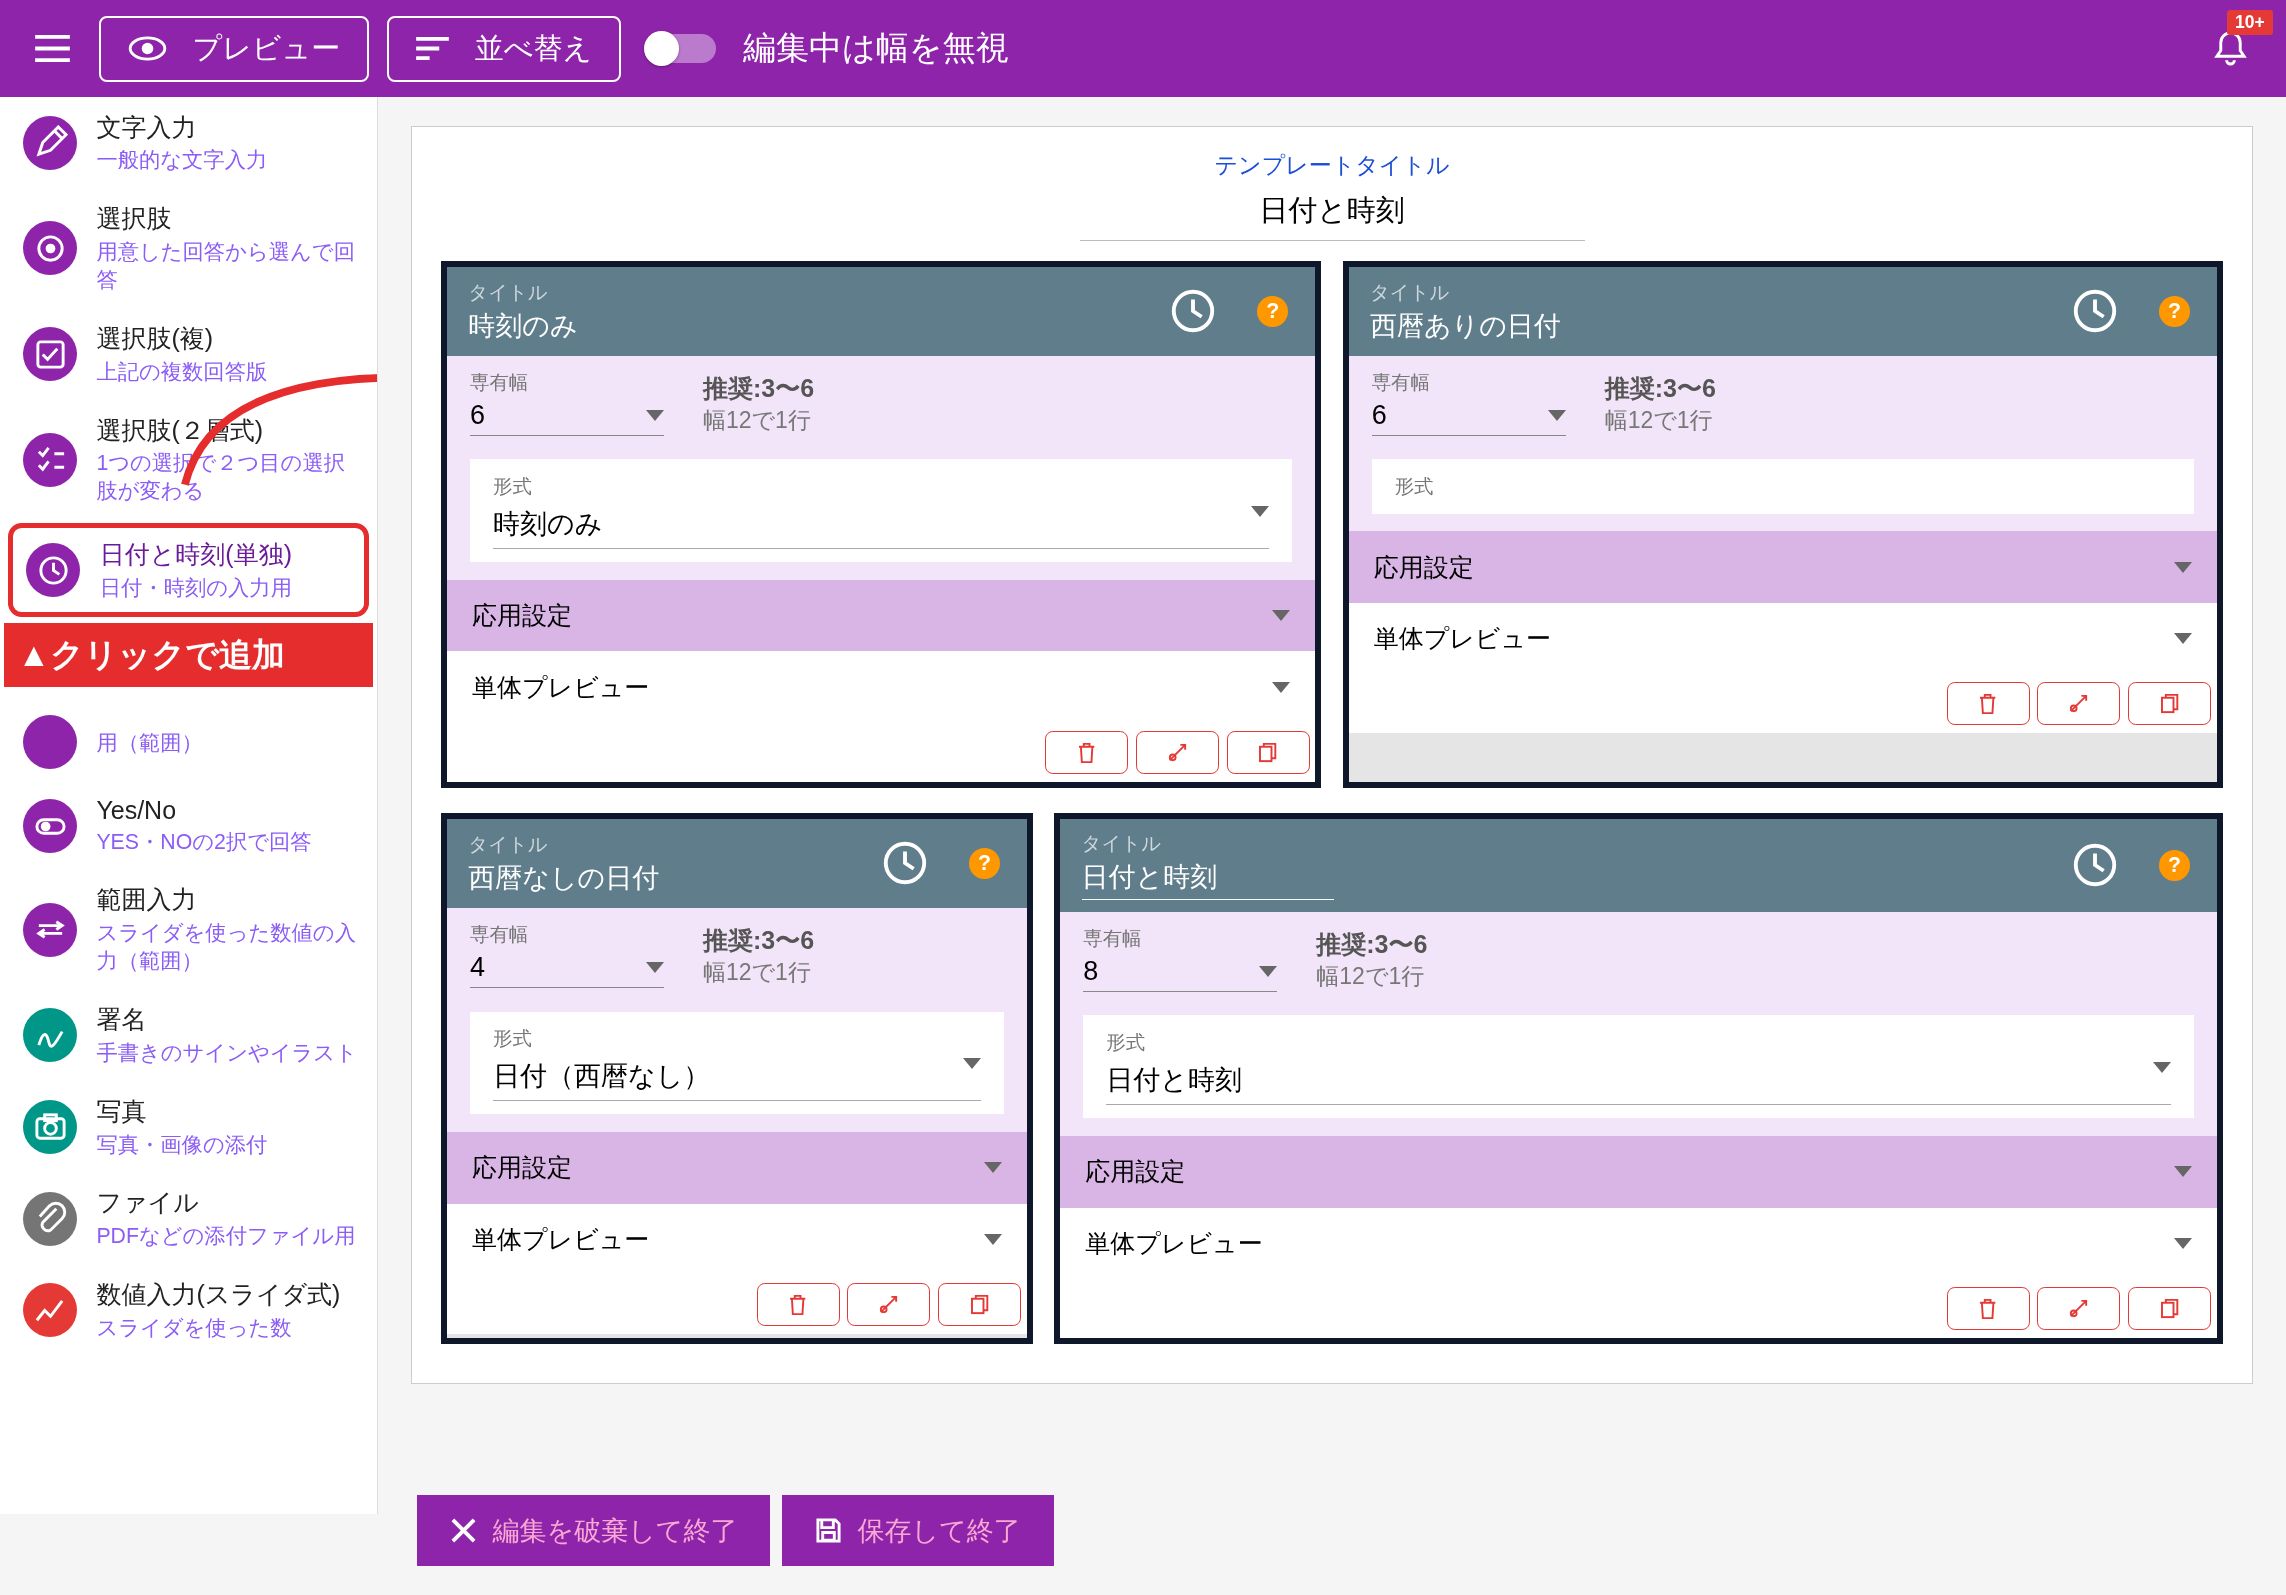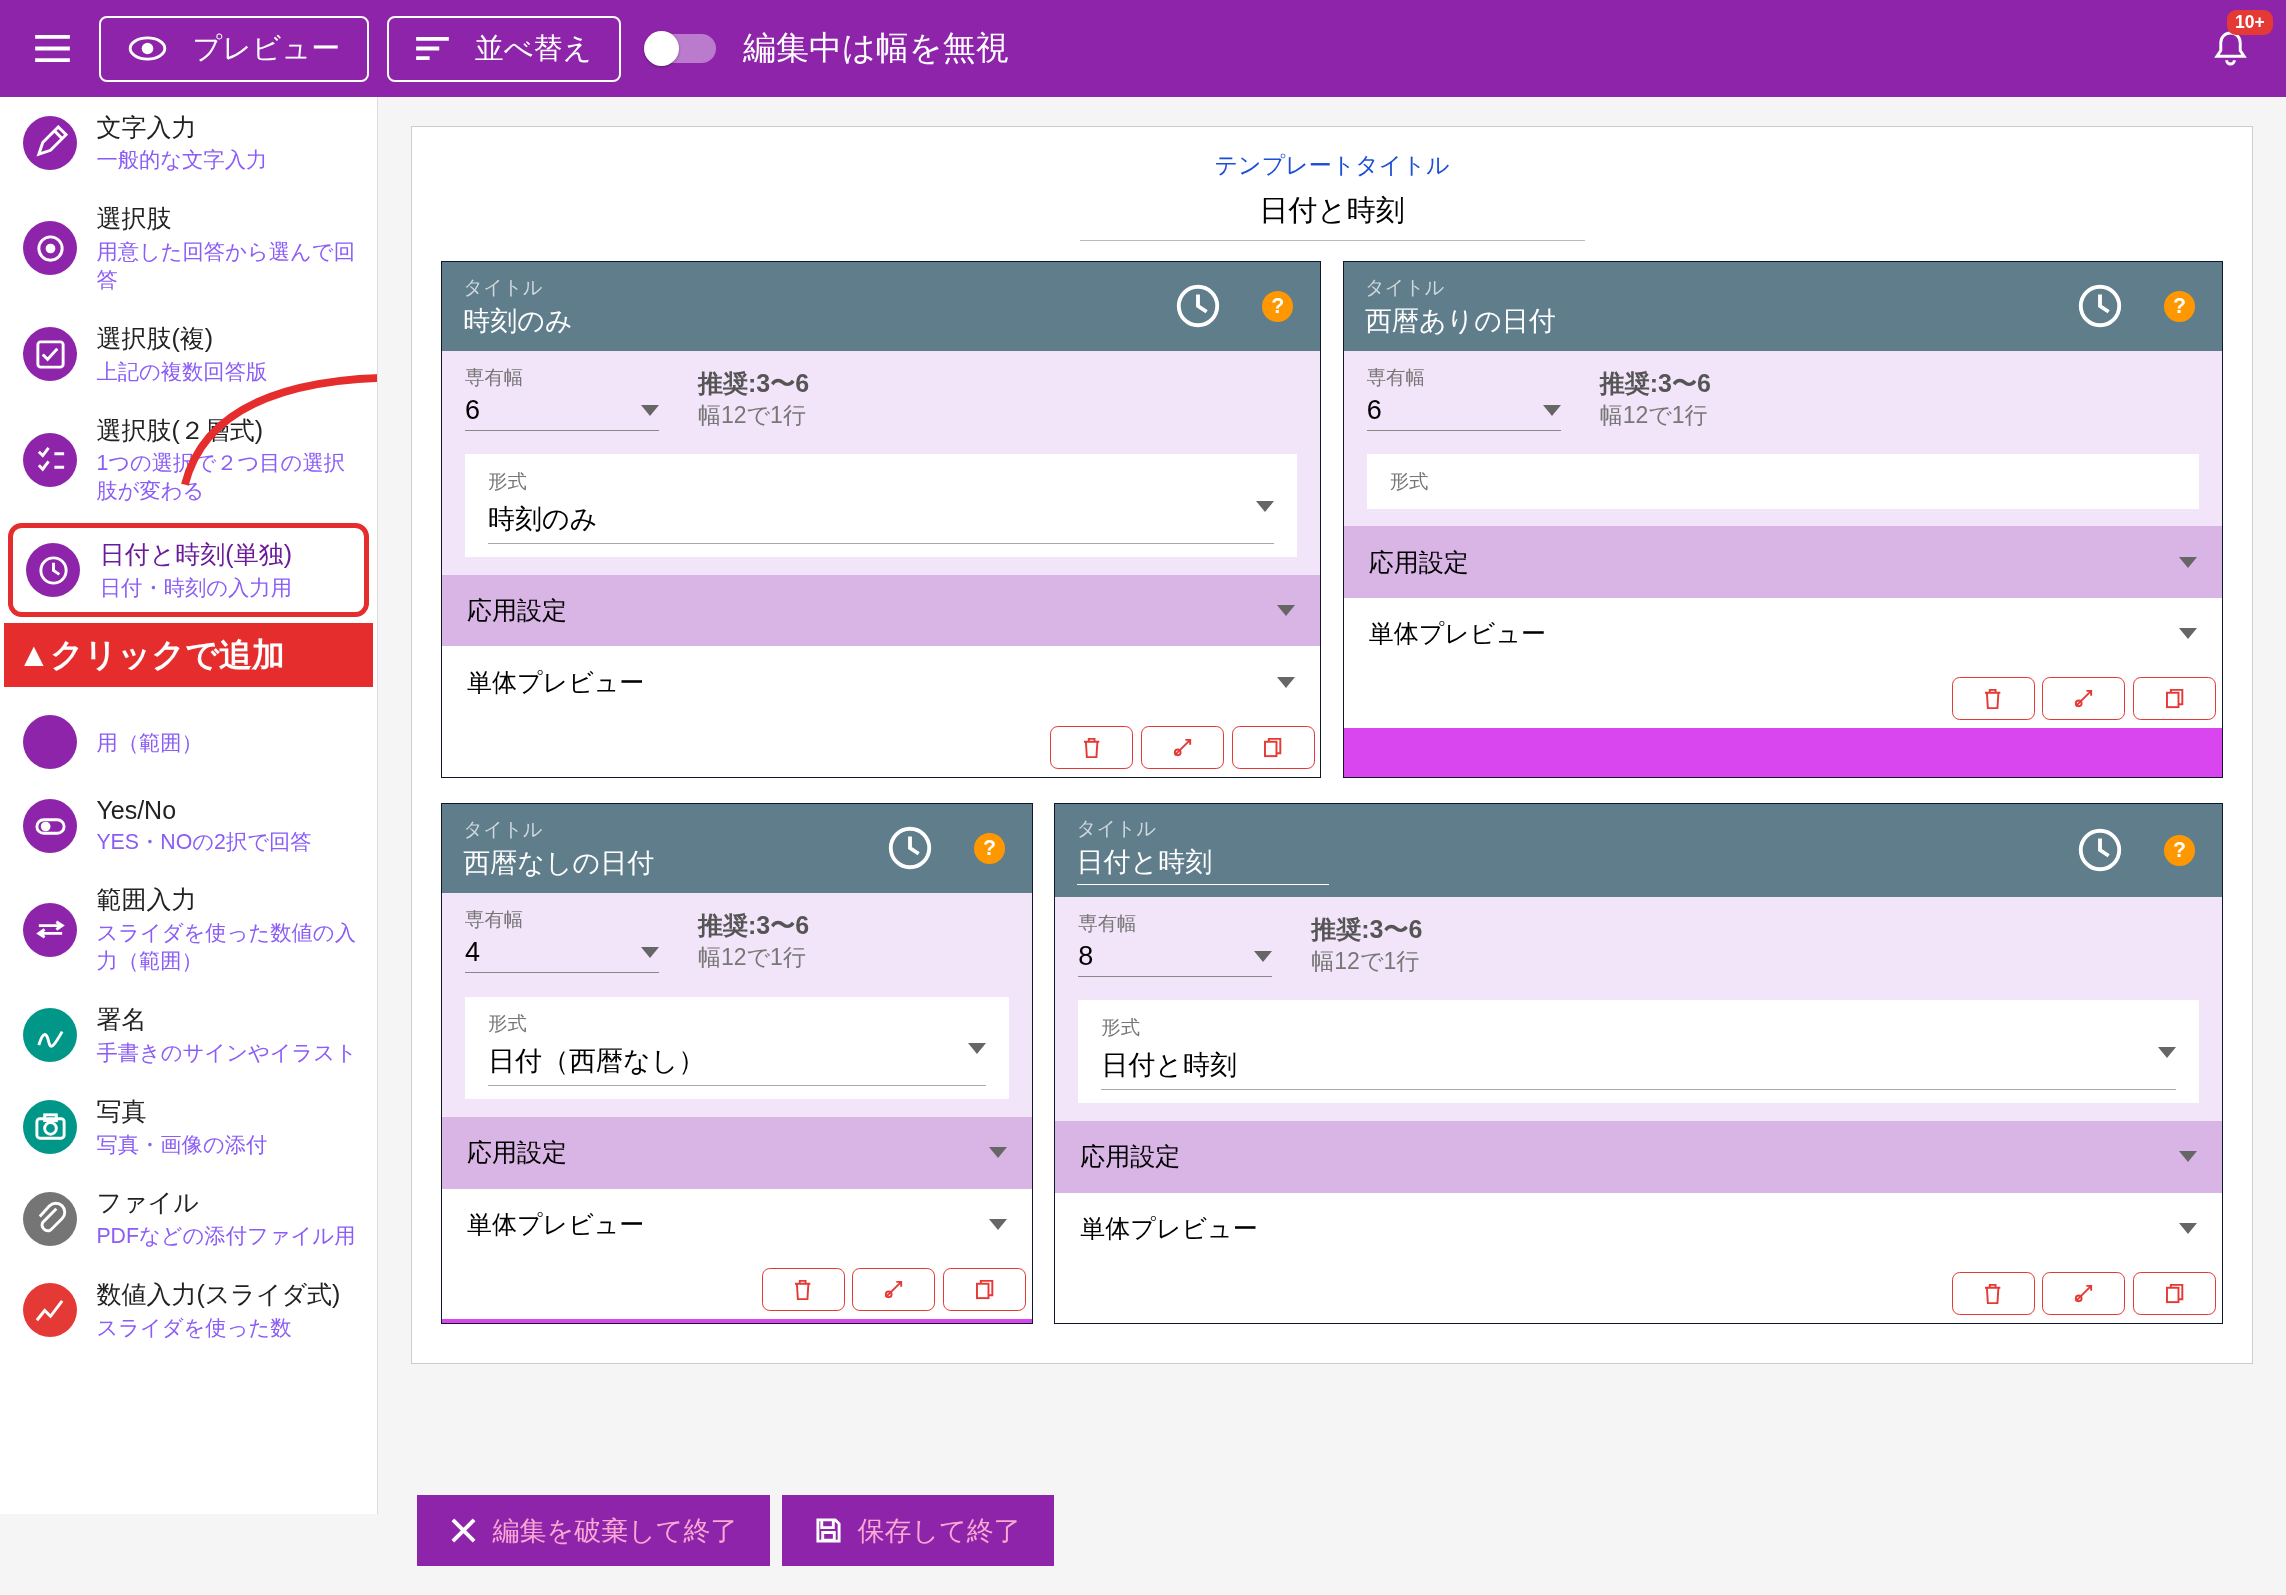--- a/index.html
+++ b/index.html
@@ -6,21 +6,21 @@
 body { background:#f5f5f5; width:2286px; height:1595px; overflow:hidden; font-size:23px; }
 
 
 .topbar { height:97px; background:#8e24aa; display:flex; align-items:center; color:#fff; padding:0 23px; position:relative; }
 .icon-btn { width:58px; height:58px; display:flex; align-items:center; justify-content:center; cursor:pointer; }
 .outline-btn { border:2.9px solid #fff; border-radius:7.8px; height:66px; display:flex; align-items:center; padding:0 27px; margin-left:17.5px; cursor:pointer; gap:26px; font-size:29px; }
 .toggle { width:68px; height:29px; border-radius:14.6px; background:rgba(255,255,255,.4); margin-left:27px; position:relative; cursor:pointer; }
 .toggle::after { content:""; width:35px; height:35px; border-radius:50%; background:#fff; position:absolute; left:-3.9px; top:-2.9px; box-shadow:0 1px 2.9px rgba(0,0,0,.3); }
 .title { font-size:33px; margin-left:27px; }
 .bell { position:absolute; right:27px; }
-.badge { position:absolute; top:-9.7px; right:-13.6px; background:#e53935; color:#fff; font-size:17.5px; padding:1.9px 7.8px; border-radius:9px; font-weight:bold; }
+.badge { position:absolute; top:-9.7px; right:-13.6px; background:#e53935; color:#fff; font-size:17.5px; padding:1.9px 7.8px; border-radius:3px; font-weight:bold; }
 
 
 .container { display:flex; height:1417px; }
 .sidebar { width:378px; background:#fff; border-right:1.9px solid #ddd; overflow-y:auto; position:relative; }
 .side-item { display:flex; padding:13.6px 13.6px 13.6px 23px; gap:19.4px; cursor:pointer; align-items:center; }
 .side-item.highlighted { border:5.8px solid #e52d2d; border-radius:13.6px; margin:3.9px 7.8px; padding:9.7px 13.6px 9.7px 13.6px; }
 .side-icon { width:54px; height:54px; min-width:54px; border-radius:50%; background:#8e24aa; display:flex; align-items:center; justify-content:center; color:#fff; }
 .side-icon.teal { background:#009688; }
 .side-icon.gray { background:#757575; }
 .side-icon.red  { background:#e53935; }
@@ -32,21 +32,21 @@
 
 .arrow-svg { position:absolute; top:252px; left:165px; width:311px; height:155px; pointer-events:none; z-index:10; }
 
 
 .main { flex:1; padding:29px 33px; overflow:auto; position:relative; }
 .canvas { background:#fff; border:1px solid #ccc; padding:23px 29px 39px; }
 .tpl-title-lbl { text-align:center; color:#1d4ed8; font-size:23px; }
 .tpl-title { text-align:center; font-size:29px; margin:9.7px 0 19.4px; padding-bottom:9.7px; border-bottom:1px solid #bbb; width:505px; margin-left:auto; margin-right:auto; }
 
 .card-row { display:flex; gap:21.3px; margin-top:9.7px; }
-.card { flex:1; border:1px solid #0f172a; background:#d946ef; display:flex; flex-direction:column; }
+.card { flex:1; border:6px solid #0f172a; background:#e5e5e5; display:flex; flex-direction:column; }
 .card-hdr { background:#607d8b; color:#fff; padding:11.6px 21.3px; display:flex; align-items:center; position:relative; min-height:89px; }
 .card-hdr .lbl { font-size:19.4px; color:#cfd8dc; }
 .card-hdr .val { font-size:27px; margin-top:1.9px; }
 .card-hdr .val.editing { border-bottom:1.9px solid #fff; padding-bottom:3.9px; min-width:252px; }
 .card-hdr .clock { position:absolute; right:97px; width:50px; height:50px; }
 .card-hdr .help { position:absolute; right:27px; width:31px; height:31px; background:#ff9800; border-radius:50%; color:#fff; display:flex; align-items:center; justify-content:center; font-weight:bold; font-size:21.3px; }
 
 .field-row { background:#f3e5f9; padding:13.6px 23px; display:flex; gap:39px; align-items:flex-end; }
 .sel { }
 .sel .lbl { font-size:19.4px; color:#777; }

